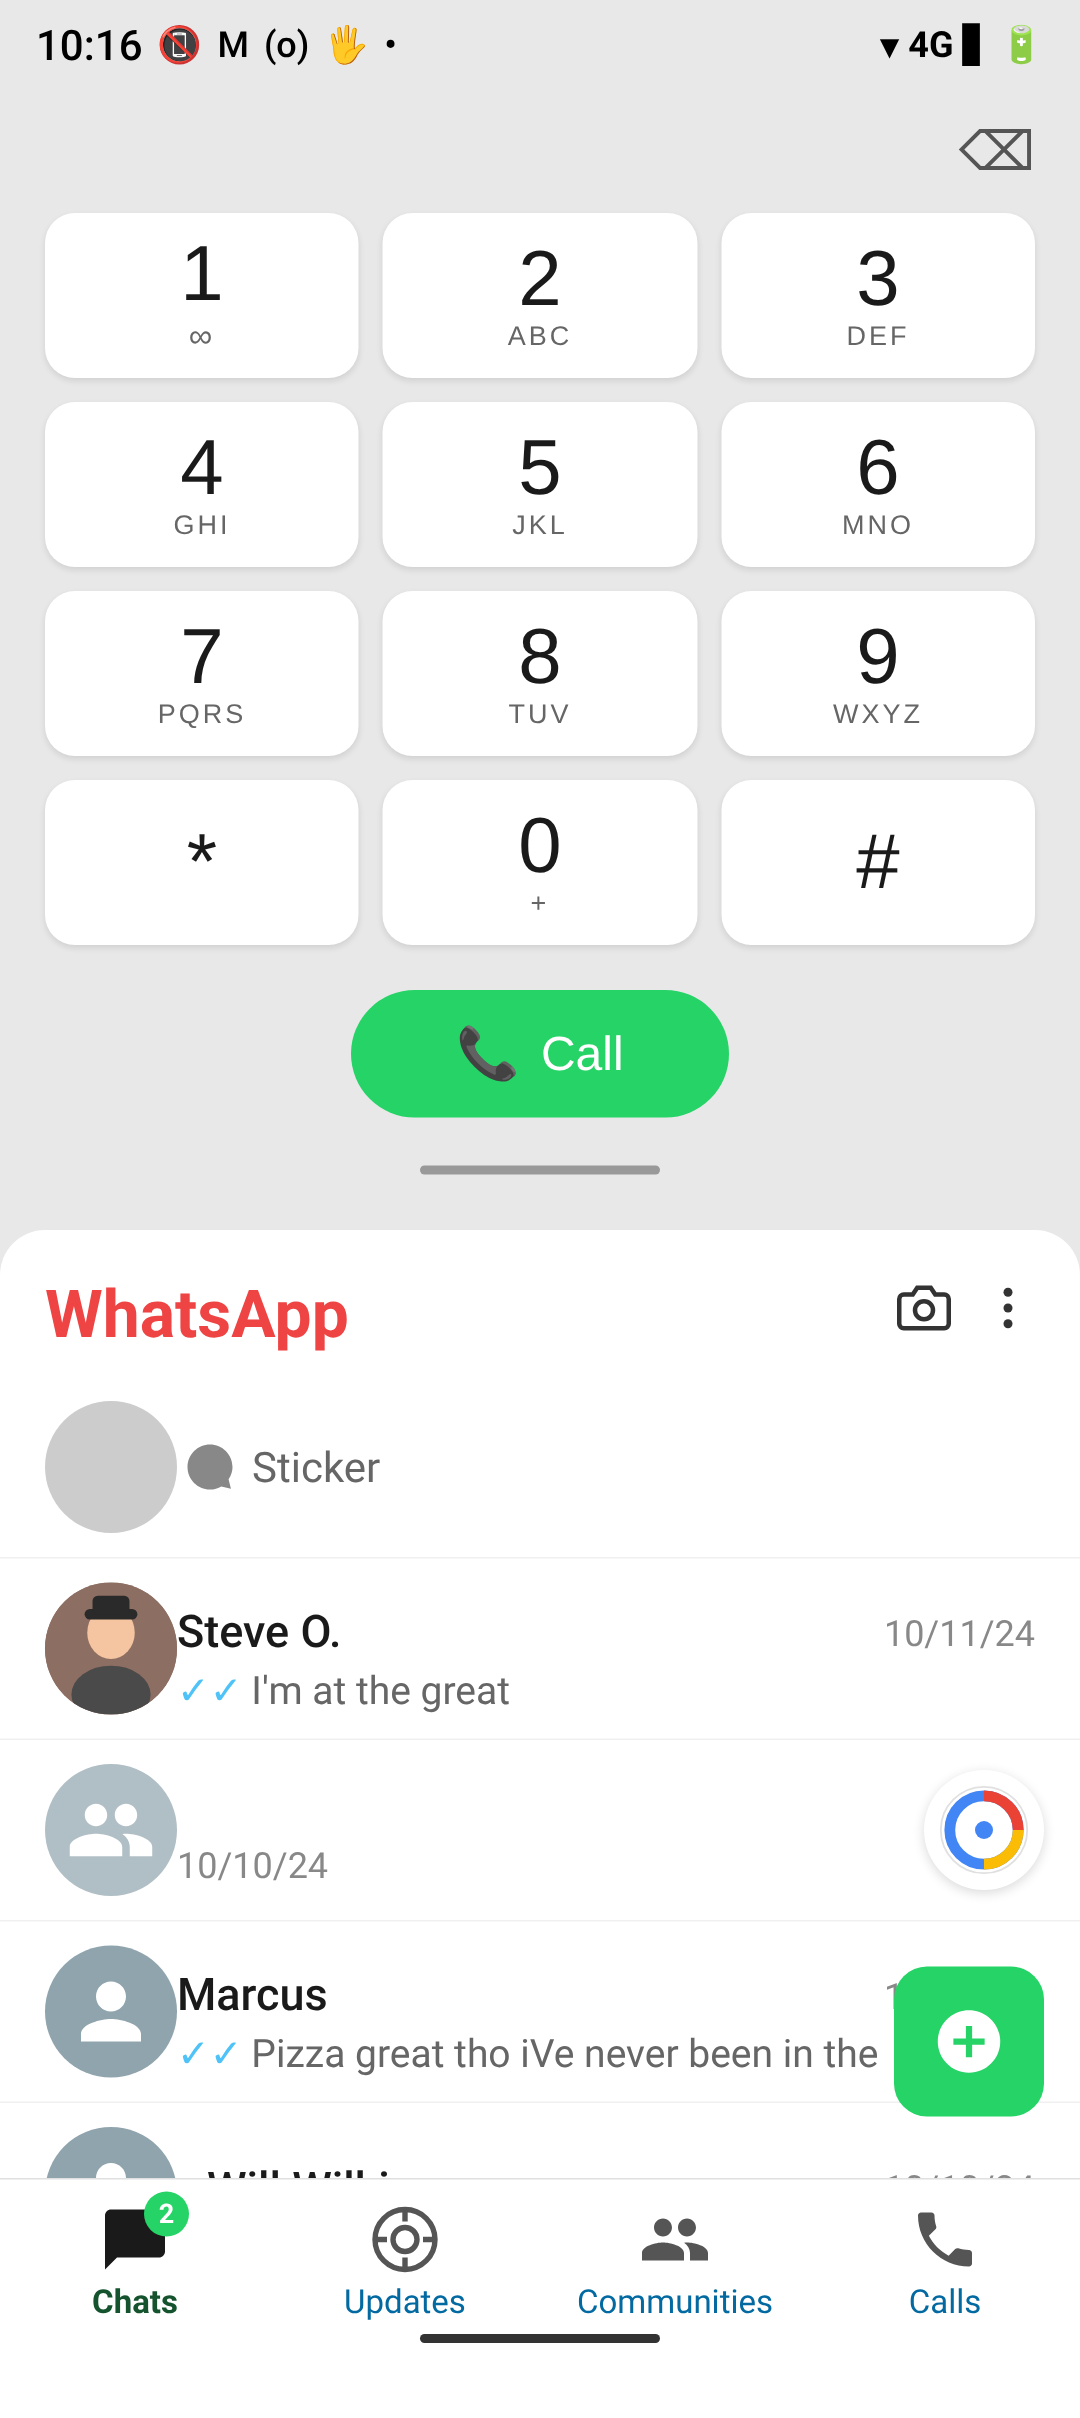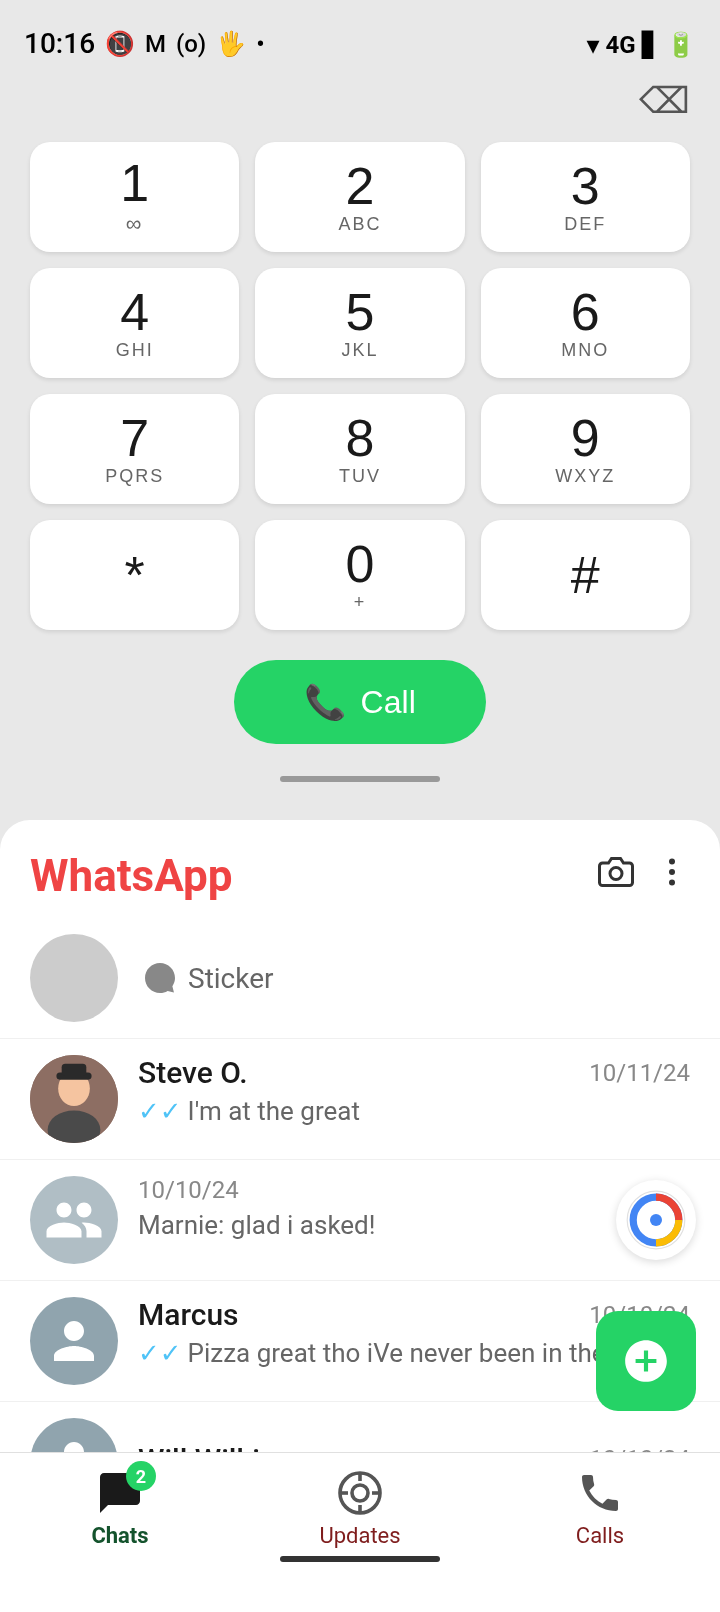--- a/index.html
+++ b/index.html
@@ -10,21 +10,21 @@
       font-family: 'Roboto', Arial, sans-serif;
       overflow: hidden;
       position: relative;
     }
 
     
     .status-bar {
       background: #e8e8e8;
       height: 60px;
       display: flex;
-      align-items: flex-end;
+      align-items: center;
       padding: 0 24px;
       justify-content: space-between;
     }
     .status-left {
       display: flex;
       align-items: center;
       gap: 10px;
       font-size: 28px;
       font-weight: 500;
     }
@@ -164,23 +164,22 @@
     }
 
     
     .chat-list {
       padding: 0;
       overflow: hidden;
     }
 
     .chat-item {
       display: flex;
-      align-items: flex-start;
+      align-items: flex-end;
       padding: 16px 30px;
-      gap: 20px;
       position: relative;
     }
 
     .chat-item:not(:last-child) {
       border-bottom: 1px solid #f0f0f0;
     }
 
     .avatar {
       width: 88px;
       height: 88px;
@@ -238,21 +237,21 @@
     }
 
     .double-check {
       color: #4fc3f7;
       font-size: 26px;
     }
 
     .sticker-row {
       display: flex;
       align-items: center;
-      gap: 24px;
+      gap: 4px;
       padding: 16px 30px;
       border-bottom: 1px solid #f0f0f0;
     }
 
     .sticker-avatar {
       width: 88px;
       height: 88px;
       border-radius: 50%;
       background: #ccc;
       flex-shrink: 0;
@@ -295,21 +294,21 @@
 
     .nav-icon-wrap {
       position: relative;
       display: flex;
       align-items: center;
       justify-content: center;
     }
 
     .nav-label {
       font-size: 22px;
-      color: #7f1d1d;
+      color: #0369a1;
     }
 
     .nav-label.active {
       font-weight: 700;
       color: #14532d;
     }
 
     .badge {
       position: absolute;
       top: -8px;
@@ -515,23 +514,20 @@
     <div class="chat-item">
       <div class="avatar group">
         <svg viewBox="0 0 24 24">
           <path d="M16 11c1.66 0 2.99-1.34 2.99-3S17.66 5 16 5c-1.66 0-3 1.34-3 3s1.34 3 3 3zm-8 0c1.66 0 2.99-1.34 2.99-3S9.66 5 8 5C6.34 5 5 6.34 5 8s1.34 3 3 3zm0 2c-2.33 0-7 1.17-7 3.5V19h14v-2.5c0-2.33-4.67-3.5-7-3.5zm8 0c-.29 0-.62.02-.97.05 1.16.84 1.97 1.97 1.97 3.45V19h6v-2.5c0-2.33-4.67-3.5-7-3.5z"></path>
         </svg>
       </div>
       <div class="chat-info">
         <div class="chat-name-row">
           <span class="chat-time">10/10/24</span>
         </div>
-        <div class="chat-preview">
-          <span>Marnie: glad i asked!</span>
-        </div>
       </div>
 
       <div class="circle-icon" style="position:absolute; right:24px; top:50%; transform:translateY(-50%);">
         <svg viewBox="0 0 100 100">
           <circle cx="50" cy="50" r="48" fill="white" stroke="#e0e0e0" stroke-width="2"></circle>
 
           <circle cx="50" cy="50" r="38" fill="none" stroke="#4285F4" stroke-width="12"></circle>
           <path d="M50 12 A38 38 0 0 1 88 50" fill="none" stroke="#EA4335" stroke-width="12"></path>
           <path d="M88 50 A38 38 0 0 1 50 88" fill="none" stroke="#FBBC05" stroke-width="12"></path>
           <circle cx="50" cy="50" r="16" fill="white"></circle>
@@ -603,20 +599,28 @@
             <circle cx="12" cy="12" r="4"></circle>
             <line x1="12" y1="2" x2="12" y2="6"></line>
             <line x1="12" y1="18" x2="12" y2="22"></line>
             <line x1="2" y1="12" x2="6" y2="12"></line>
             <line x1="18" y1="12" x2="22" y2="12"></line>
           </svg>
         </div>
         <span class="nav-label">Updates</span>
       </div>
 
+      <div class="nav-item">
+        <div class="nav-icon-wrap">
+          <svg width="48" height="48" viewBox="0 0 24 24" fill="#555">
+            <path d="M16 11c1.66 0 2.99-1.34 2.99-3S17.66 5 16 5c-1.66 0-3 1.34-3 3s1.34 3 3 3zm-8 0c1.66 0 2.99-1.34 2.99-3S9.66 5 8 5C6.34 5 5 6.34 5 8s1.34 3 3 3zm0 2c-2.33 0-7 1.17-7 3.5V19h14v-2.5c0-2.33-4.67-3.5-7-3.5zm8 0c-.29 0-.62.02-.97.05 1.16.84 1.97 1.97 1.97 3.45V19h6v-2.5c0-2.33-4.67-3.5-7-3.5z"></path>
+          </svg>
+        </div>
+        <span class="nav-label">Communities</span>
+      </div>
 
       <div class="nav-item">
         <div class="nav-icon-wrap">
           <svg width="48" height="48" viewBox="0 0 24 24" fill="#555">
             <path d="M6.62 10.79c1.44 2.83 3.76 5.14 6.59 6.59l2.2-2.2c.27-.27.67-.36 1.02-.24 1.12.37 2.33.57 3.57.57.55 0 1 .45 1 1V20c0 .55-.45 1-1 1-9.39 0-17-7.61-17-17 0-.55.45-1 1-1h3.5c.55 0 1 .45 1 1 0 1.25.2 2.45.57 3.57.11.35.03.74-.25 1.02l-2.2 2.2z"></path>
           </svg>
         </div>
         <span class="nav-label">Calls</span>
       </div>
 

